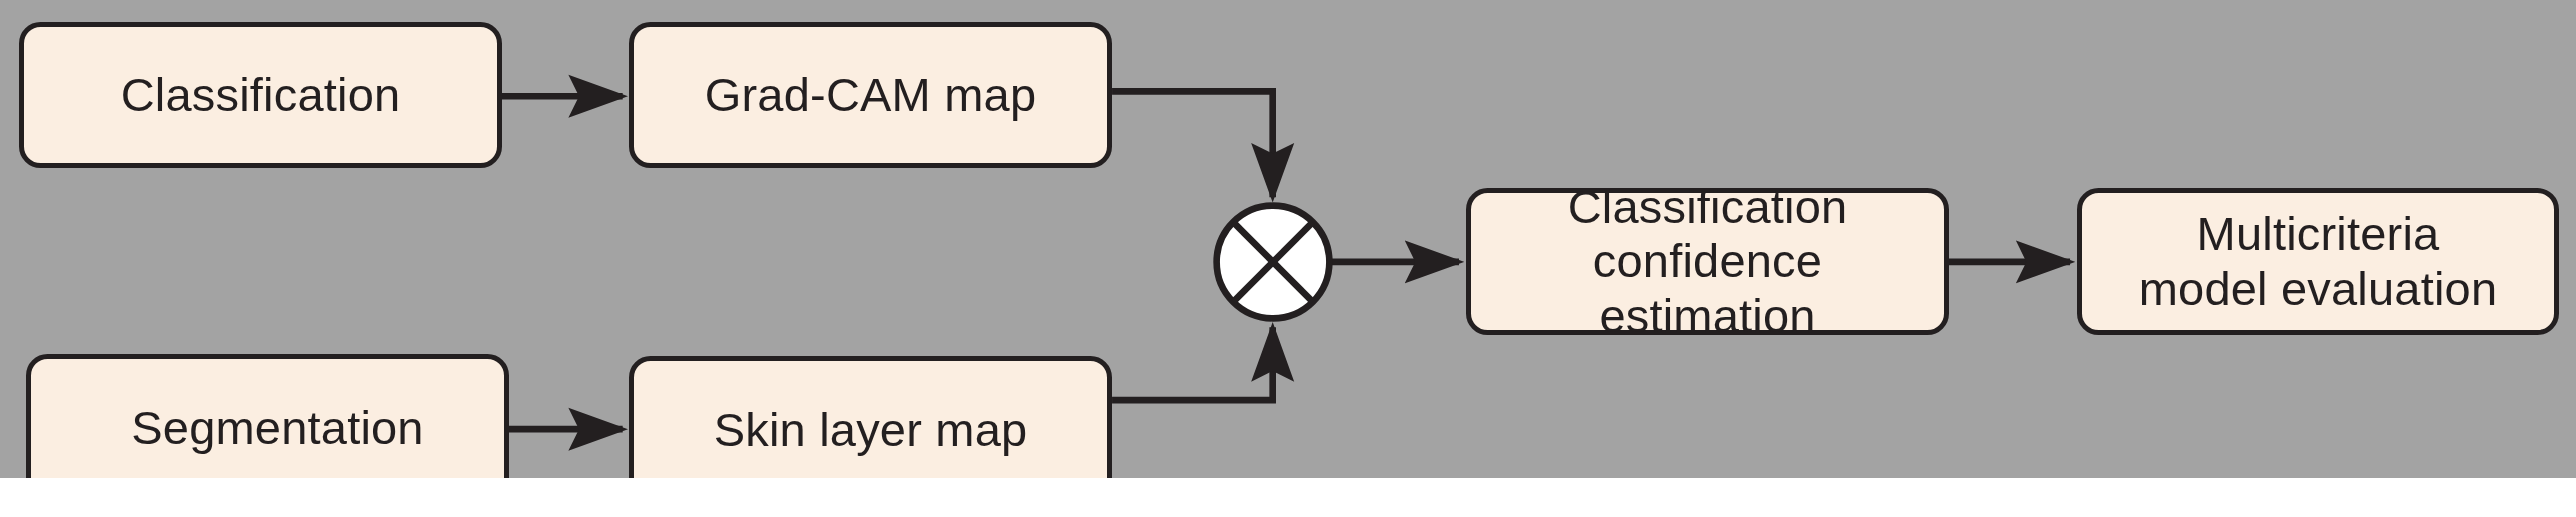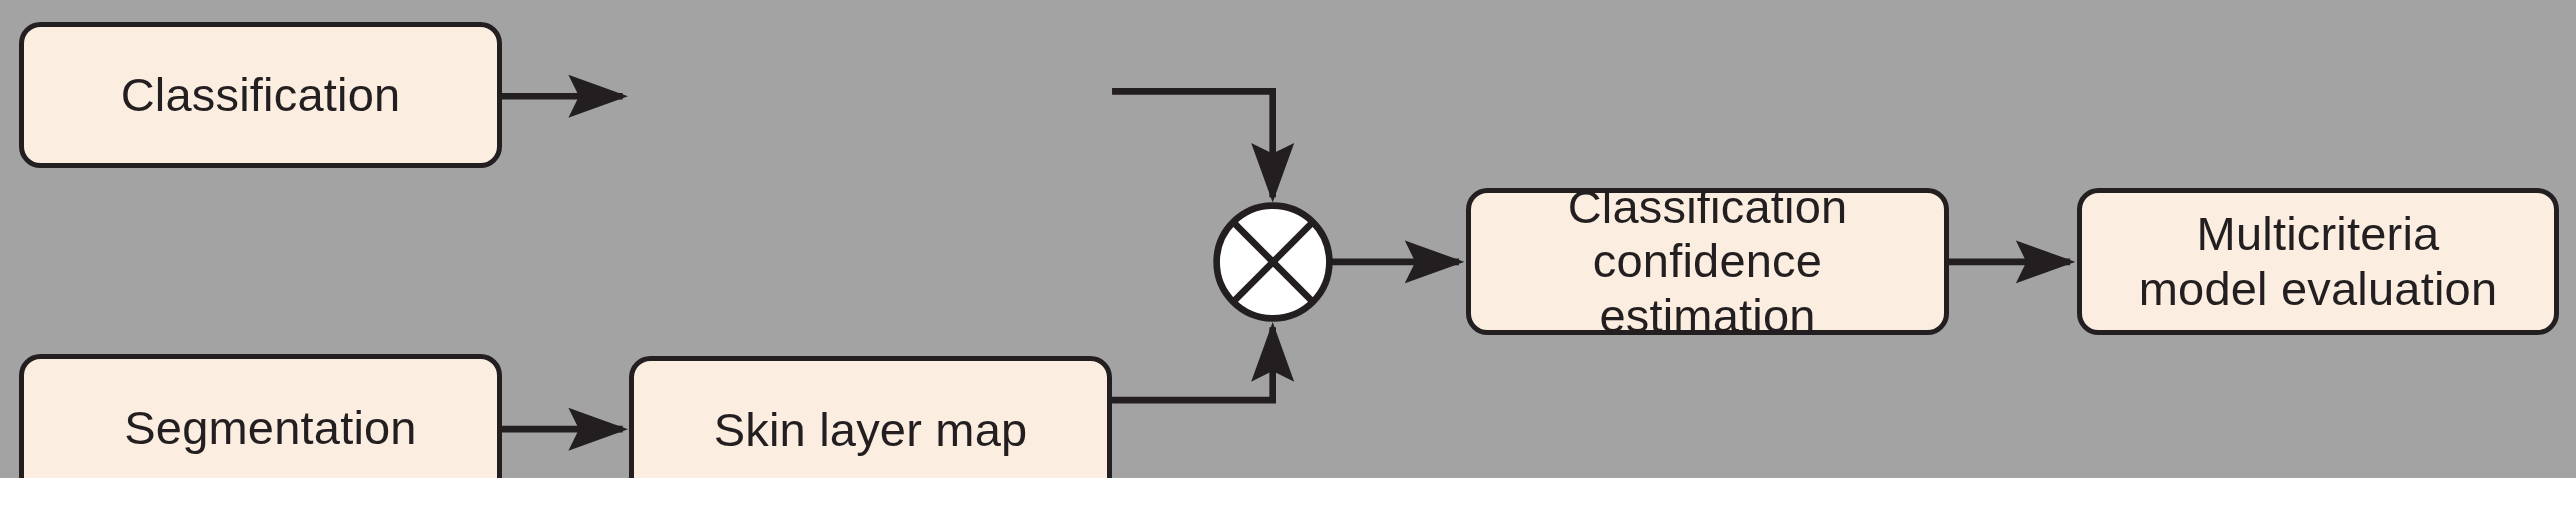--- a/index.html
+++ b/index.html
@@ -78,22 +78,25 @@
   <svg id="op-multiply" width="126" height="126" viewBox="0 0 152 152" style="left:1210px; top:199px;">
     <circle cx="76" cy="76" r="68" fill="#ffffff" stroke="#231f20" stroke-width="8"></circle>
     <line x1="28" y1="28" x2="124" y2="124" stroke="#231f20" stroke-width="8"></line>
     <line x1="124" y1="28" x2="28" y2="124" stroke="#231f20" stroke-width="8"></line>
   </svg>
 
   <div class="node-box" style="left:19px; top:22.4px; width:483px; height:146px;">
     <span class="node-label">Classification</span>
   </div>
 
+  <div class="node-box" style="left:629px; top:22.4px; width:483px; height:146px;">
+    <span class="node-label">Grad-CAM map</span>
+  </div>
 
-  <div class="node-box" style="left:19px; top:354px; width:483px; height:149px;padding-left:20px;">
+  <div class="node-box" style="left:26px; top:354px; width:483px; height:149px;padding-left:20px;">
     <span class="node-label">Segmentation</span>
   </div>
 
   <div class="node-box" style="left:629px; top:356px; width:483px; height:149px;">
     <span class="node-label">Skin layer map</span>
   </div>
 
   <div class="node-box" style="left:1466px; top:188px; width:483px; height:147px;">
     <span class="node-label">Classification
 confidence estimation</span>

